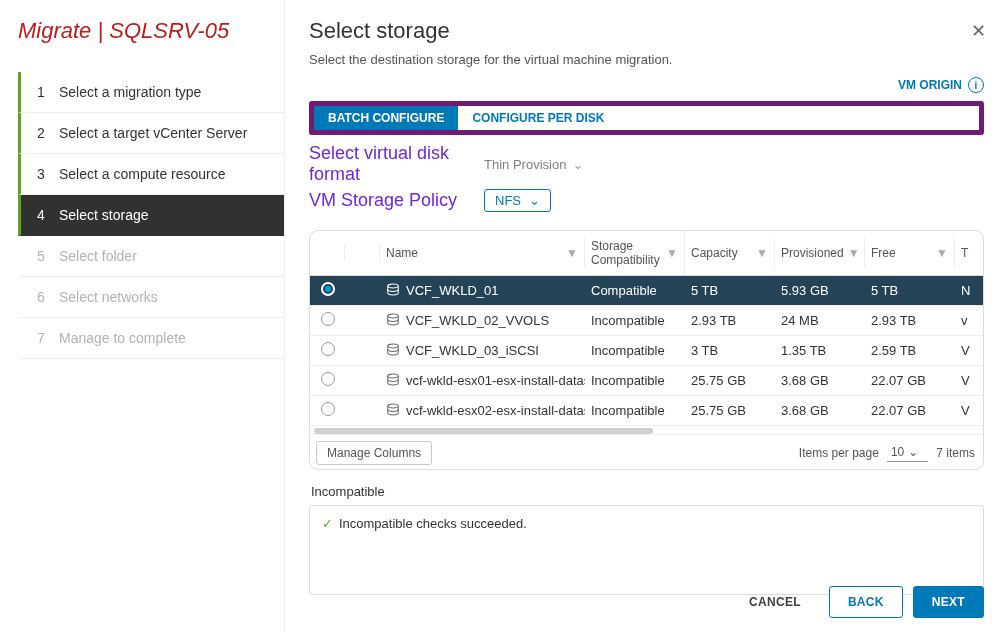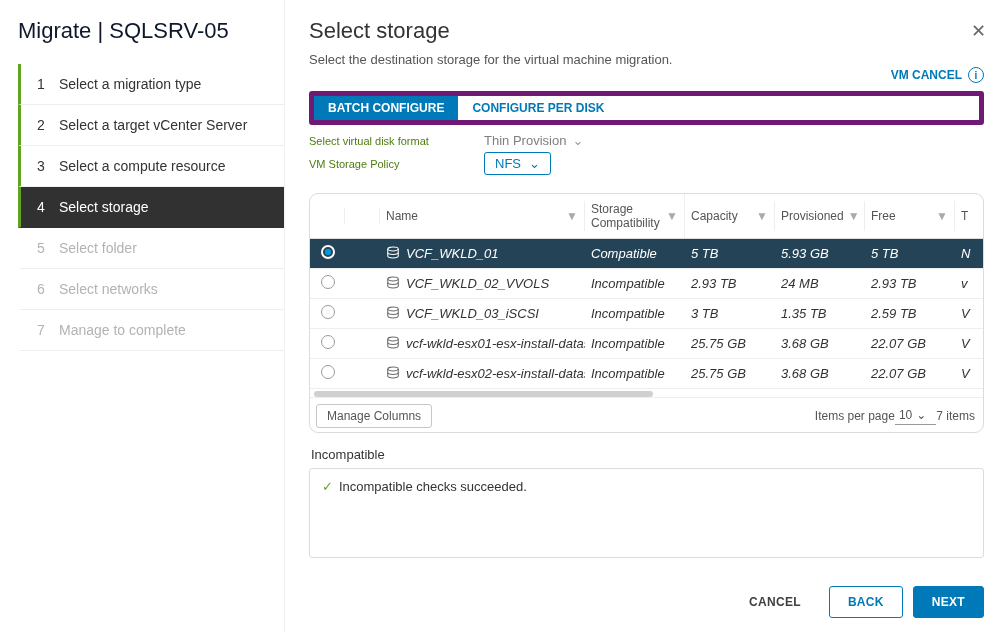--- a/index.html
+++ b/index.html
@@ -14,22 +14,23 @@
   }
   .wrap { display: flex; height: 100%; position: relative; }
   .sidebar {
     width: 285px;
     padding: 18px 0 0 18px;
     border-right: 1px solid #f0f0f0;
   }
   .sidebar-title {
     font-size: 22px;
     font-weight: 400;
-    color: #0f172a;
-    margin-bottom: 20px;
+    color: #b91c1c;
+    margin-bottom: 28px;
+    font-style: italic;
   }
   .steps { display: flex; flex-direction: column; }
   .step {
     display: flex;
     align-items: center;
     padding: 12px 14px 12px 16px;
     font-size: 14px;
     color: #333;
     border-left: 3px solid #62a420;
     border-bottom: 1px solid #eee;
@@ -49,21 +50,21 @@
     display: flex;
     flex-direction: column;
     position: relative;
   }
   .close-x {
     position: absolute;
     top: 20px; right: 22px;
     font-size: 18px; color: #6a6a6a; cursor: pointer;
   }
   .main-title { font-size: 22px; font-weight: 400; margin-bottom: 8px; }
-  .main-sub { font-size: 13px; color: #555; }
+  .main-sub { font-size: 13px; color: #555; margin-bottom: 10px; }
   .origin-row { display: flex; justify-content: flex-end; margin-bottom: 8px; }
   .origin {
     color: #0079b8; font-size: 12px; font-weight: 600;
     display: inline-flex; align-items: center; gap: 6px;
   }
   .origin .info {
     width: 16px; height: 16px; border: 1.5px solid #0079b8; border-radius: 50%;
     display: inline-flex; align-items: center; justify-content: center;
     font-size: 10px; font-weight: 700;
   }
@@ -77,21 +78,21 @@
   .tab {
     padding: 5px 14px;
     font-size: 12px;
     font-weight: 600;
     cursor: pointer;
     color: #0079b8;
     background: #fff;
   }
   .tab.active { background: #0079b8; color: #fff; }
   .field-row { display: flex; align-items: center; margin-bottom: 4px; }
-  .field-label { width: 175px; font-size: 11px; color: #4d7c0f; }
+  .field-label { width: 175px; font-size: 18px; color: #6d28d9; }
   .field-value { color: #808080; font-size: 13px; display: inline-flex; align-items: center; gap: 6px; }
   .select-pill {
     display: inline-flex; align-items: center; gap: 8px;
     border: 1px solid #0079b8; border-radius: 3px;
     padding: 3px 10px; color: #0079b8; font-size: 13px; cursor: pointer;
   }
   .chev { color: #9a9a9a; }
   .table-area { margin-top: 14px; }
   .grid {
     border: 1px solid #dcdcdc;
@@ -105,42 +106,42 @@
   }
   .ghead {
     border-bottom: 1px solid #dcdcdc;
     font-size: 12px;
     color: #555;
   }
   .ghead .cell { padding: 8px 6px; border-right: 1px solid #eee; display:flex; align-items:center; justify-content:space-between; gap:4px;}
   .ghead .cell:last-child { border-right:none; }
   .filter-ic { color:#aaa; font-size:12px; }
   .grow { border-bottom: 1px solid #eee; font-size: 13px; height: 30px; }
-  .grow .cell { padding: 4px 6px; white-space: nowrap; overflow: hidden; text-overflow: ellipsis; font-style: italic; }
+  .grow .cell { padding: 4px 6px; white-space: nowrap; overflow: hidden; text-overflow: ellipsis; }
   .grow.selected { background: #254356; color: #fff; }
   .radio {
     width: 14px; height: 14px; border: 1px solid #9a9a9a; border-radius: 50%;
     display: inline-block; margin: 0 auto;
   }
   .grow.selected .radio { border-color:#fff; background: radial-gradient(circle, #0095d3 45%, #254356 50%); border-width:2px; }
   .ds-icon {
     display:inline-flex; align-items:center; gap:6px;
   }
   .ds-icon svg { width:14px; height:13px; }
   .grow.selected .ds-icon svg { stroke:#fff; }
   .grid-footer {
     display:flex; justify-content:space-between; align-items:center;
     padding:6px 8px 4px 6px;
     border-top:1px solid #eee;
   }
   .manage-cols {
     border:1px solid #c7c7c7; border-radius:3px; padding:4px 10px;
     font-size:12px; color:#555; background:#fff; cursor:pointer;
   }
-  .pager { display:flex; align-items:center; font-size:12px; color:#555; }
+  .pager { display:flex; align-items:center; gap:8px; font-size:12px; color:#555; }
   .pager .sel { border-bottom:1px solid #999; padding:0 10px 2px 4px; display:inline-flex; align-items:flex-end; gap:4px;}
   .hscroll { height:8px; padding:2px 4px; }
   .hscroll .thumb { height:6px; width:51%; background:#d0d0d0; border-radius:3px; }
   .compat-title { font-size:13px; margin:14px 0 6px 2px; color:#333;}
   .compat-box {
     border:1px solid #dcdcdc; border-radius:3px;
     height:90px; padding:10px 12px;
   }
   .check { color:#62a420; margin-right:6px; }
   .actions {
@@ -192,21 +193,21 @@
         </div>
       </nav>
   </aside>
 
   <section class="main">
     <div class="close-x">✕</div>
     <h2 class="main-title">Select storage</h2>
     <p class="main-sub">Select the destination storage for the virtual machine migration.</p>
     <div class="origin-row">
       <span class="origin">
-        <span>VM CANCEL</span>
+        <span>VM ORIGIN</span>
         <span class="info">i</span>
       </span>
     </div>
 
     <div class="tabs">
       <div class="tab active">BATCH CONFIGURE</div>
       <div class="tab">CONFIGURE PER DISK</div>
     </div>
 
     <div class="field-row">

